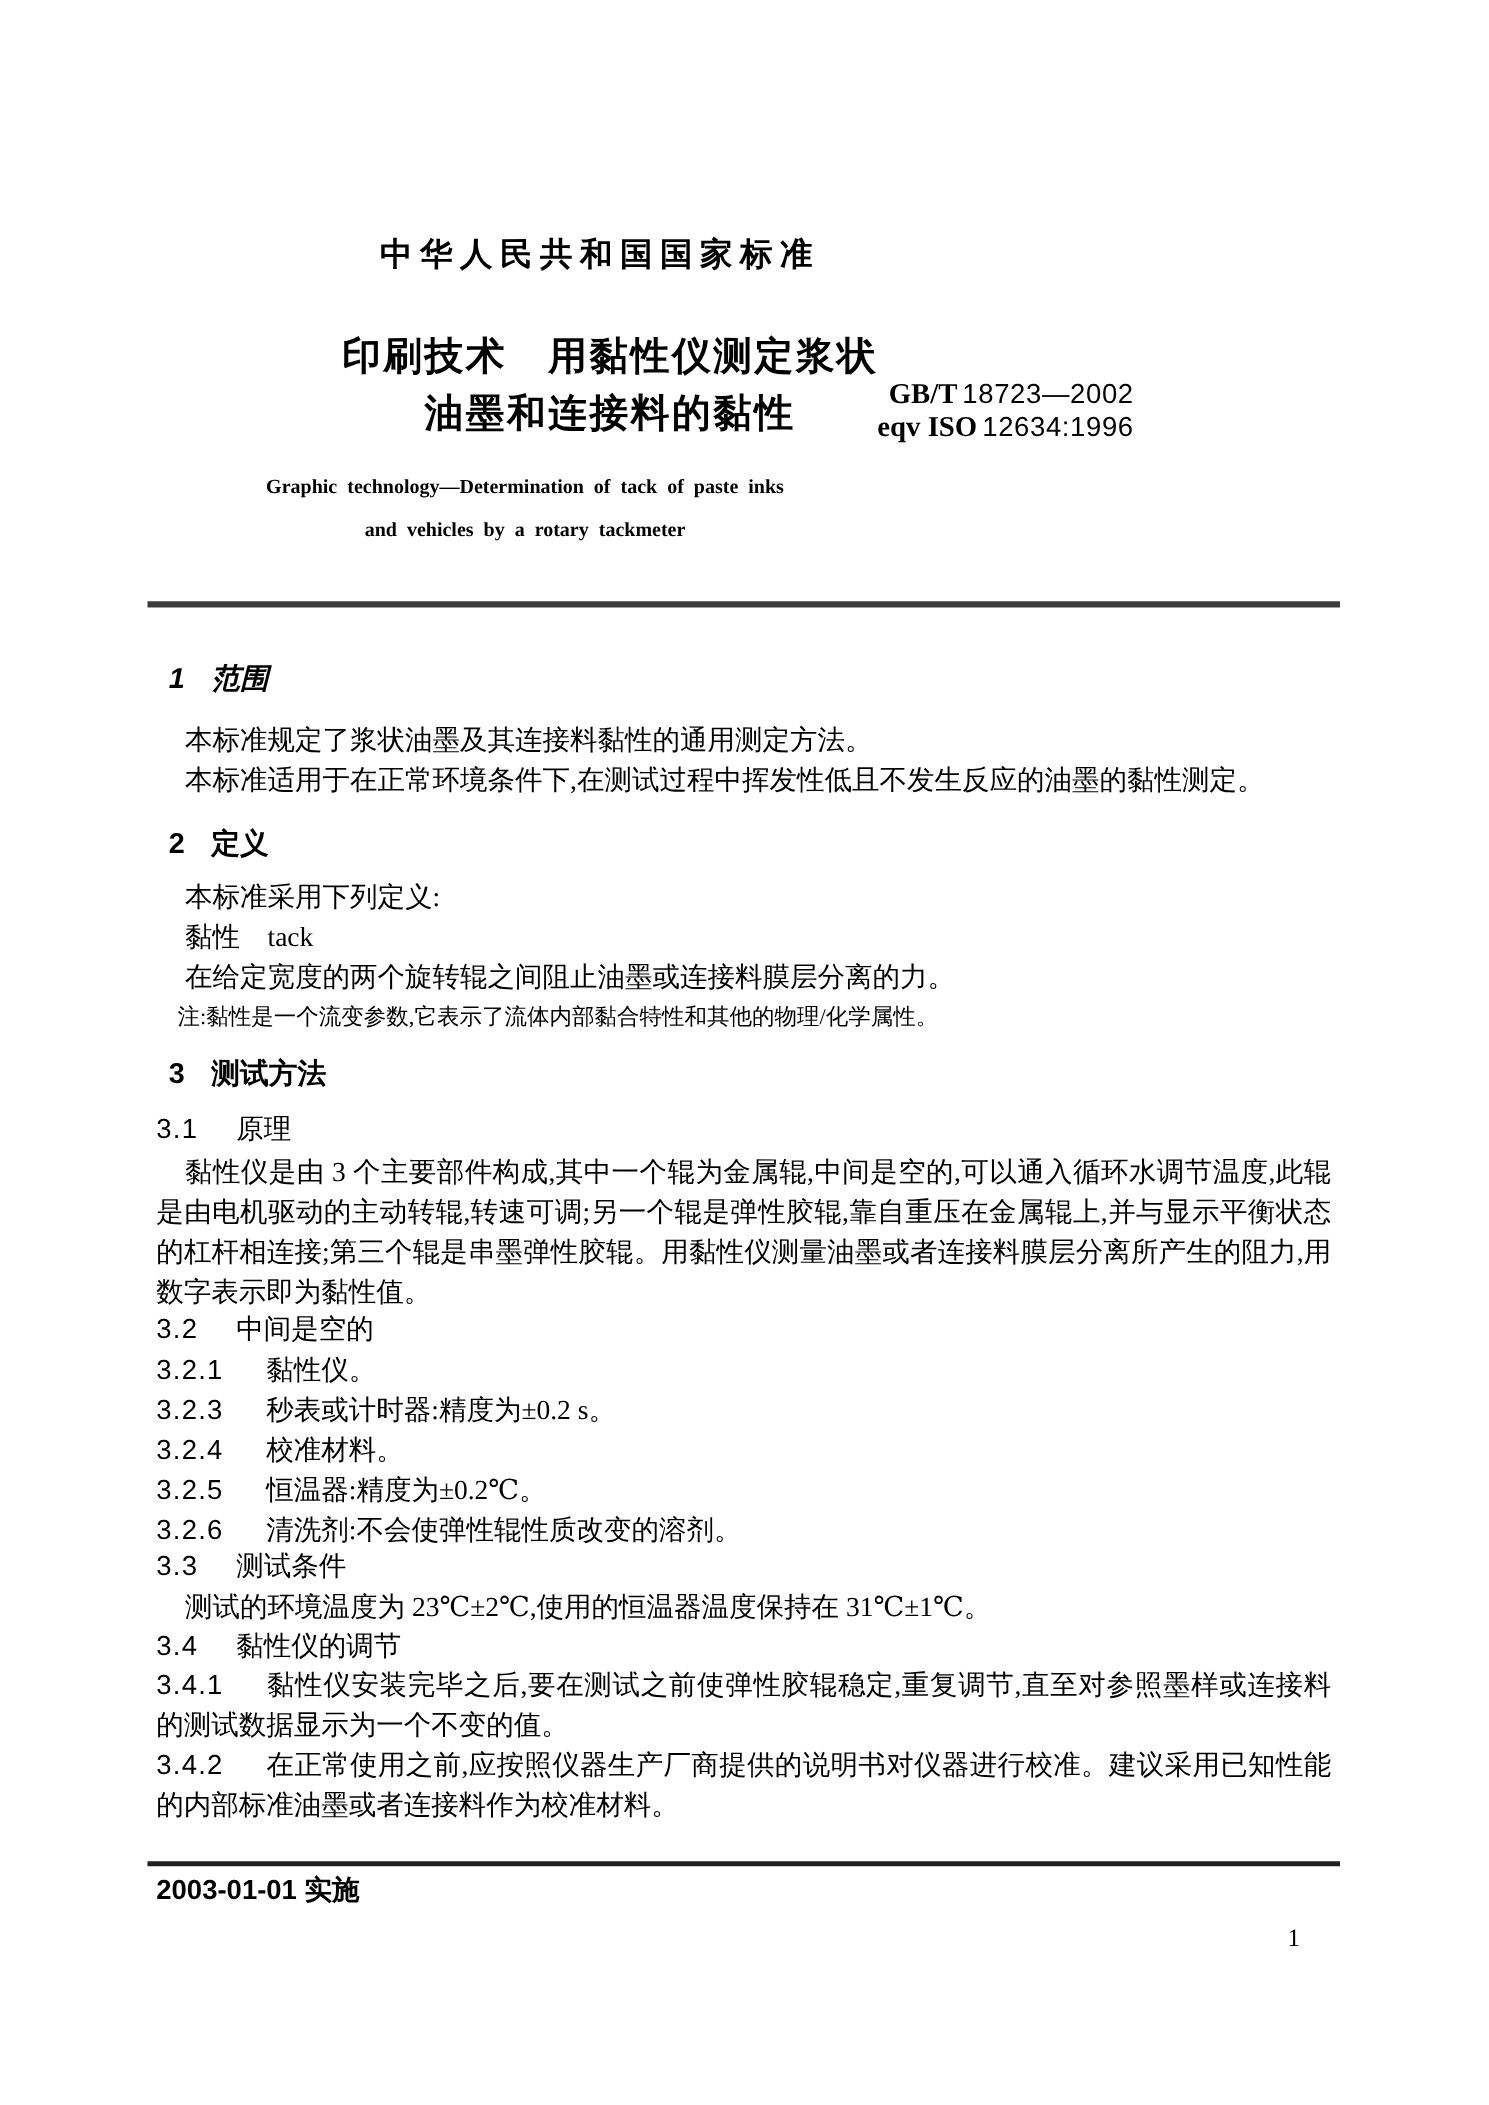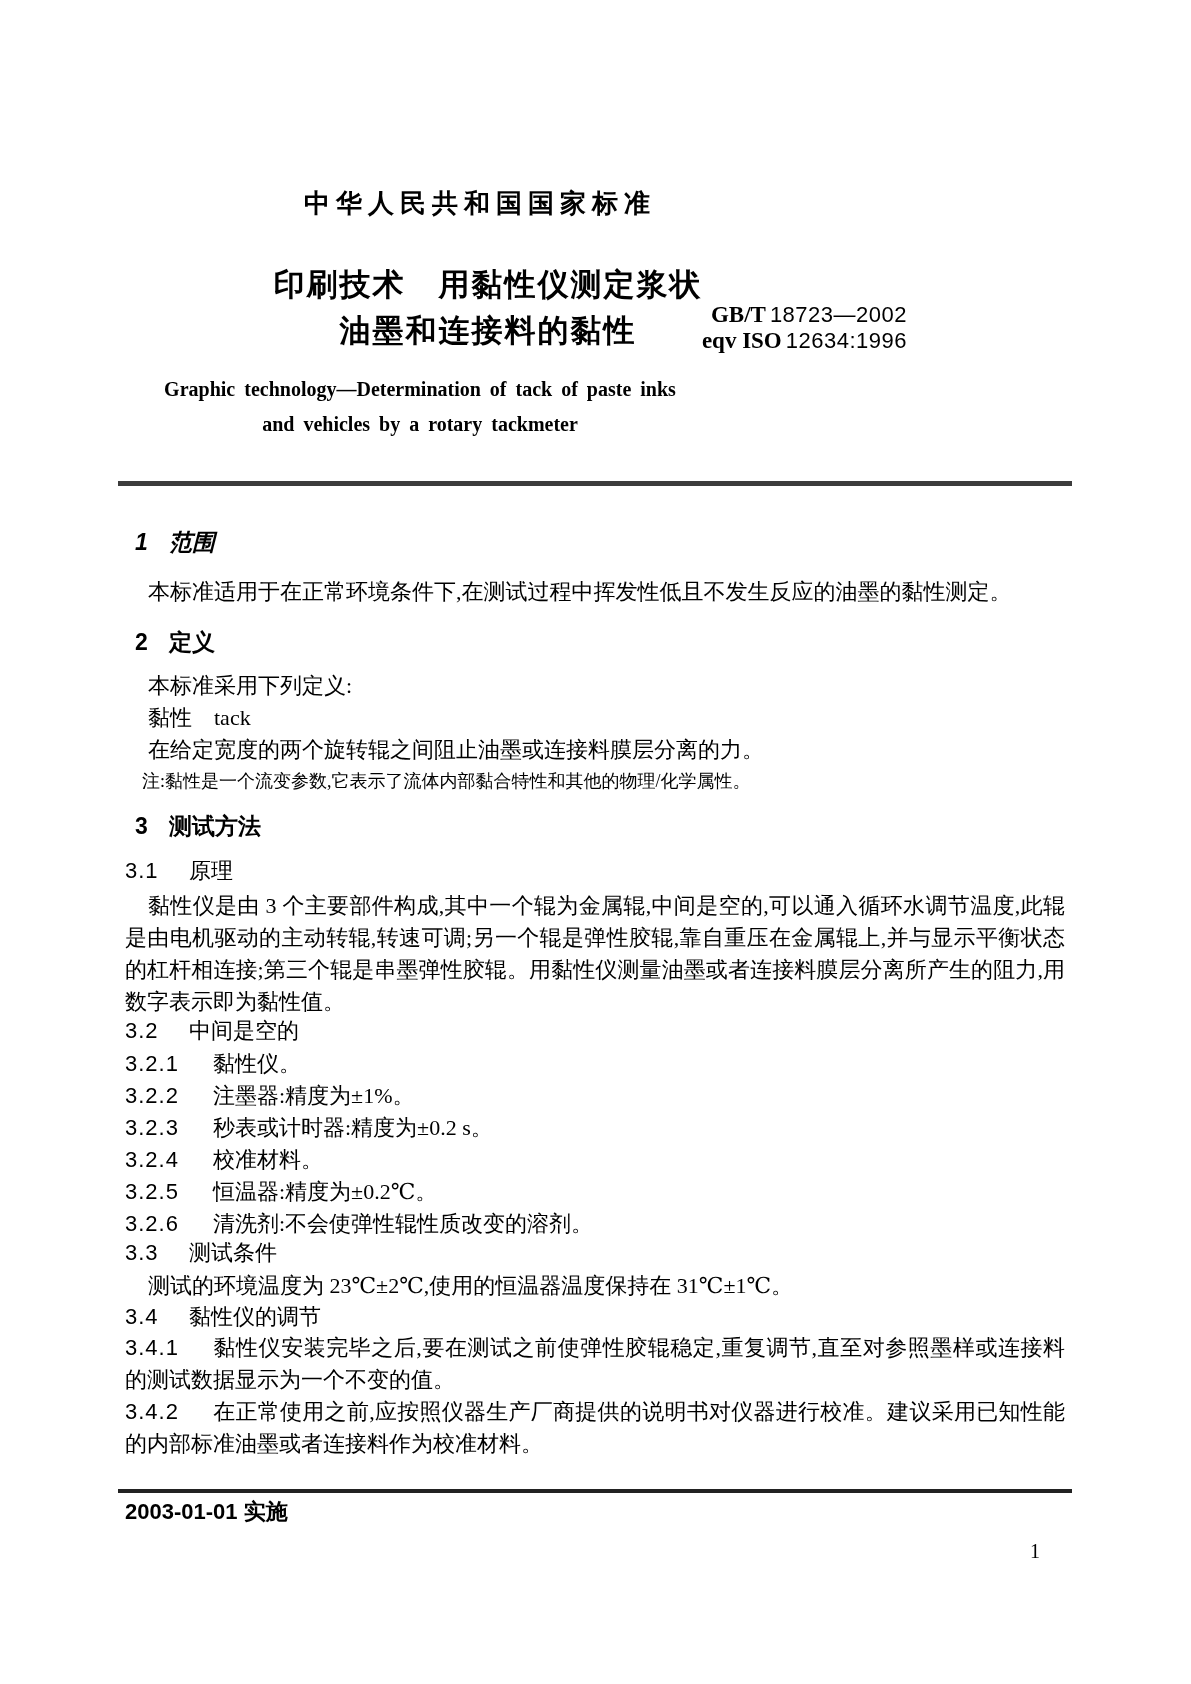--- a/index.html
+++ b/index.html
@@ -38,21 +38,21 @@
   }
   .code-num {
     font-family:"Liberation Sans","DejaVu Sans",sans-serif;
     font-size:22px; letter-spacing:0.5px;
   }
   .title-en {
     position:absolute; left:420px; top:372px;
     transform:translateX(-50%);
     text-align:center;
     font-family:"Liberation Serif","DejaVu Serif",serif;
-    font-weight:bold; font-size:20px; line-height:35px;
+    font-weight:bold; font-size:16px; line-height:35px;
     word-spacing:4px; white-space:nowrap;
   }
   
   .rule { position:absolute; left:118px; width:954px; height:5px; background:#3c3c3c; }
   .rule-top { top:481px; }
   .rule-bottom { top:1489px; height:4px; background:#222; }
   
   .content {
     position:absolute; left:125px; top:486px; width:940px;
     font-size:22px; line-height:32px;
@@ -126,20 +126,21 @@
   </div>
 
   <div class="rule rule-top"></div>
 
   <div class="content">
 
     <div class="sec-heading mt-sec1">
       <span class="sec-num">1</span><span>范围</span>
     </div>
     <div class="mt-p1">
+      <div class="para">本标准规定了浆状油墨及其连接料黏性的通用测定方法。</div>
       <div class="para">本标准适用于在正常环境条件下,在测试过程中挥发性低且不发生反应的油墨的黏性测定。</div>
     </div>
 
     <div class="sec-heading mt-sec2">
       <span class="sec-num">2</span><span>定义</span>
     </div>
     <div class="mt-lines2">
       <div class="def-line">本标准采用下列定义:</div>
       <div class="def-line">黏性　tack</div>
       <div class="def-line">在给定宽度的两个旋转辊之间阻止油墨或连接料膜层分离的力。</div>
@@ -153,21 +154,20 @@
     <div class="sub-heading mt-sub31">
       <span class="sub-num">3.1</span><span>原理</span>
     </div>
     <div class="para mt-para31">黏性仪是由 3 个主要部件构成,其中一个辊为金属辊,中间是空的,可以通入循环水调节温度,此辊是由电机驱动的主动转辊,转速可调;另一个辊是弹性胶辊,靠自重压在金属辊上,并与显示平衡状态的杠杆相连接;第三个辊是串墨弹性胶辊。用黏性仪测量油墨或者连接料膜层分离所产生的阻力,用数字表示即为黏性值。</div>
 
     <div class="sub-heading">
       <span class="sub-num">3.2</span><span>中间是空的</span>
     </div>
     <div class="mt-items32">
       <div class="item"><span class="item-num">3.2.1</span><span>黏性仪。</span></div>
-      <div class="item"><span class="item-num">3.2.2</span><span>注墨器:精度为±1%。</span></div>
       <div class="item"><span class="item-num">3.2.3</span><span>秒表或计时器:精度为±0.2 s。</span></div>
       <div class="item"><span class="item-num">3.2.4</span><span>校准材料。</span></div>
       <div class="item"><span class="item-num">3.2.5</span><span>恒温器:精度为±0.2℃。</span></div>
       <div class="item"><span class="item-num">3.2.6</span><span>清洗剂:不会使弹性辊性质改变的溶剂。</span></div>
     </div>
 
     <div class="sub-heading">
       <span class="sub-num">3.3</span><span>测试条件</span>
     </div>
     <div class="para mt-para33">测试的环境温度为 23℃±2℃,使用的恒温器温度保持在 31℃±1℃。</div>

